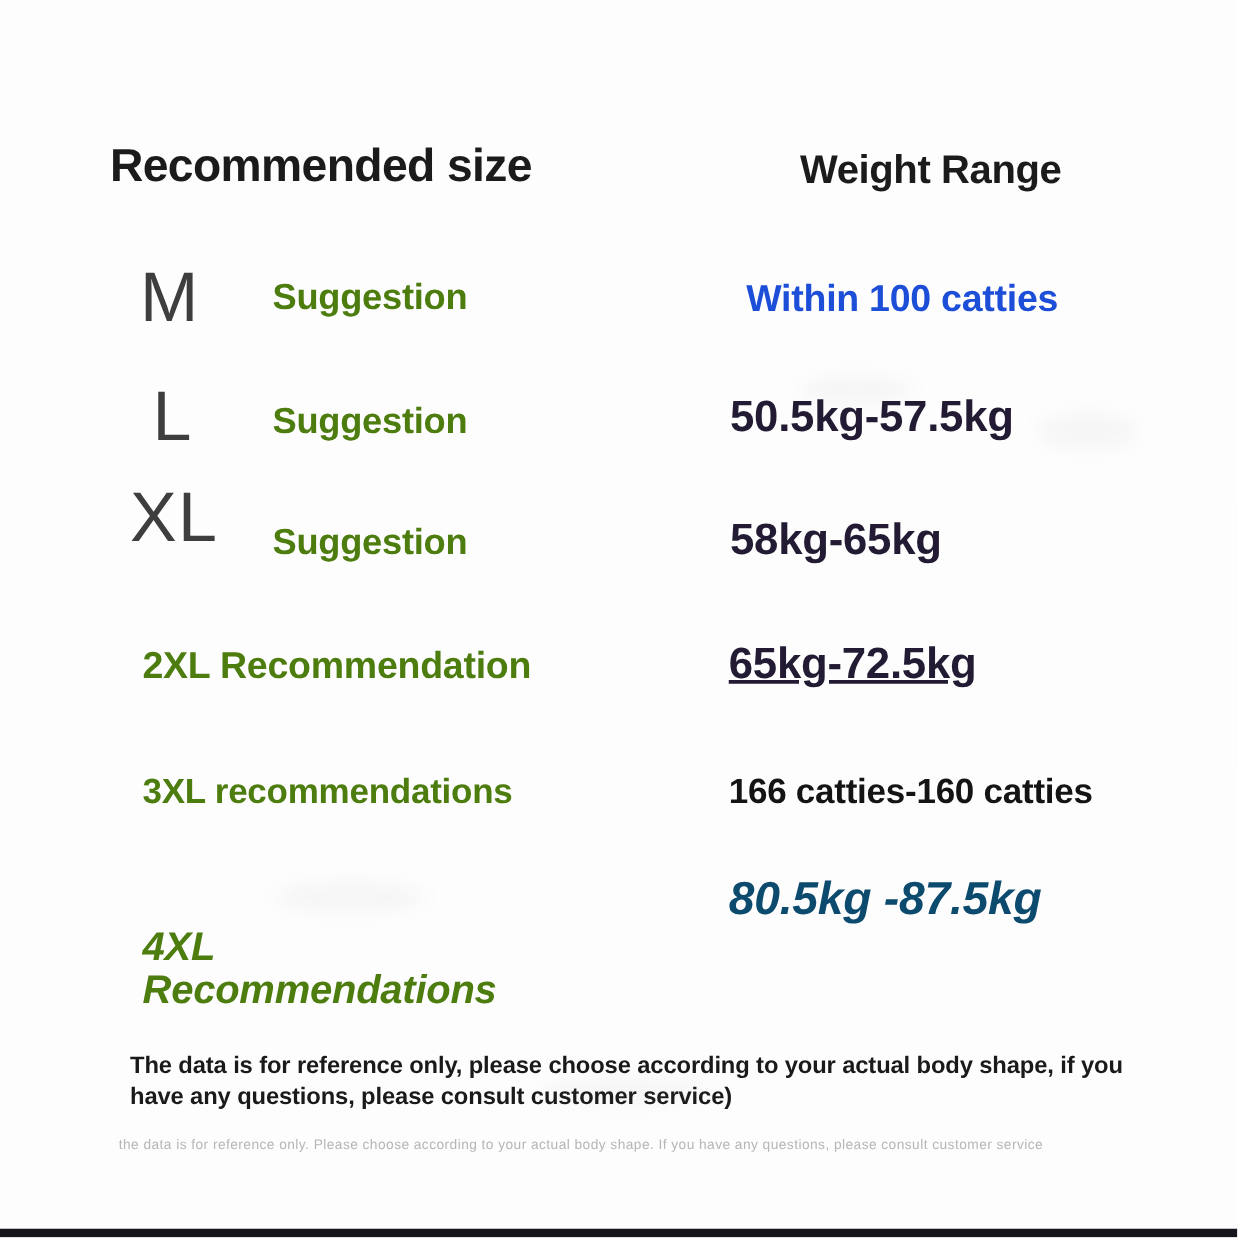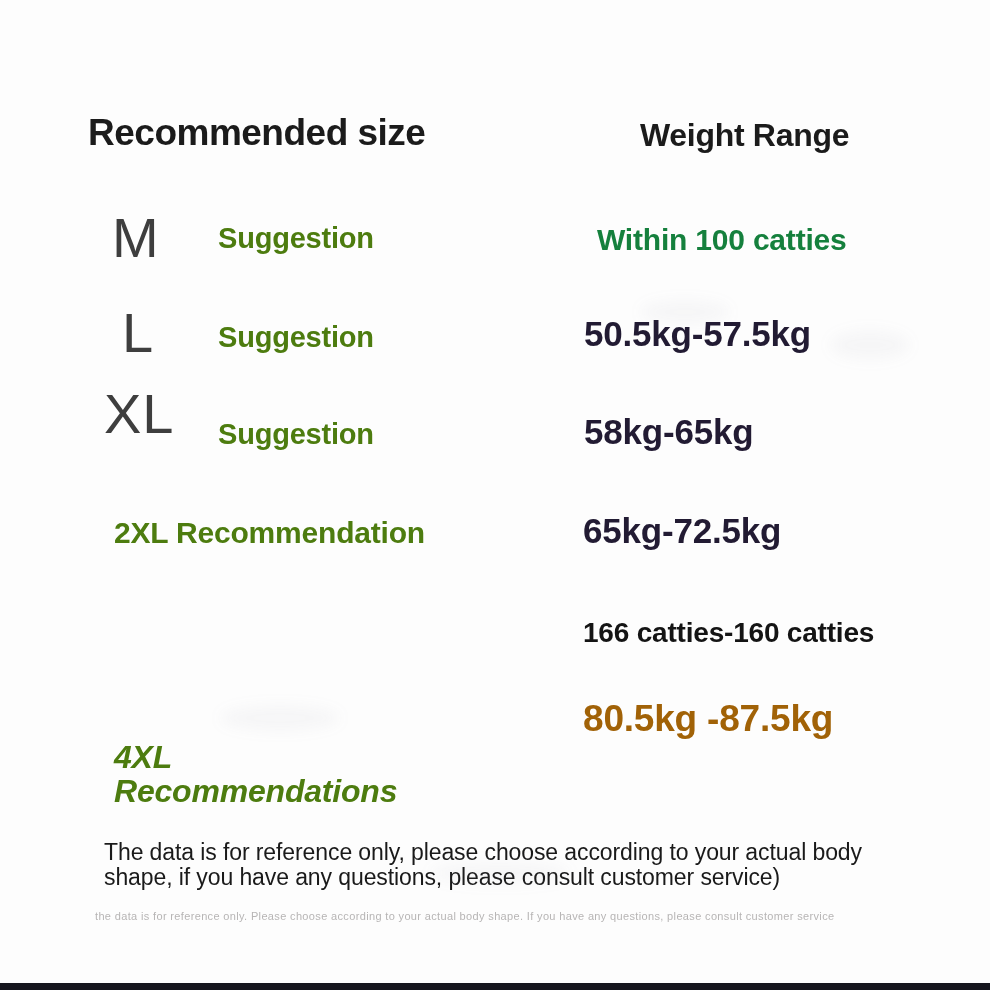--- a/index.html
+++ b/index.html
@@ -46,21 +46,21 @@
   .val-1 { left: 597px; top: 223px; font-size: 30px; }
   .val-2 { left: 584px; top: 314px; font-size: 35px; }
   .val-3 { left: 584px; top: 412px; font-size: 35px; }
   .val-4 { left: 583px; top: 511px; font-size: 35px; }
   .val-5 { left: 583px; top: 617px; font-size: 28px; }
   .val-6 { left: 583px; top: 698px; font-size: 37px; }
 
   
   .footer-note {
     left: 104px; top: 840px; width: 800px;
-    font-size: 23px; font-weight: 400; line-height: 25px;
+    font-size: 19px; font-weight: 700; line-height: 25px;
     color: #1a1a1a; letter-spacing: -0.1px;
   }
   .footer-fine {
     left: 95px; top: 885px; width: 815px;
     font-size: 11px; font-weight: 400;
     color: #b7b5b5; letter-spacing: 0.35px; white-space: nowrap;
     filter: blur(0.4px);
     margin-top: 25px;
   }
 
@@ -81,38 +81,39 @@
 </head>
 <body>
 
 <div class="sheet" style="background-color: rgb(253, 253, 253);">
 
   <div class="abs hdr-right">Weight Range</div>
   <div class="abs hdr-left">Recommended size</div>
 
   <div class="abs size-letter sl-m">M</div>
   <div class="abs row-label lb-1">Suggestion</div>
-  <div class="abs row-value val-1" style="color: #15803d;">Within 100 catties</div>
+  <div class="abs row-value val-1" style="color: #1d4ed8;">Within 100 catties</div>
 
   <div class="abs size-letter sl-l">L</div>
   <div class="abs row-label lb-2">Suggestion</div>
   <div class="abs row-value val-2" style="color: rgb(34, 27, 51); text-align: center;">50.5kg-57.5kg</div>
 
   <div class="abs size-letter sl-xl">XL</div>
   <div class="abs row-label lb-3">Suggestion</div>
   <div class="abs row-value val-3" style="color: rgb(34, 27, 51);">58kg-65kg</div>
 
   <div class="abs row-label lb-4">2XL Recommendation</div>
-  <div class="abs row-value val-4" style="color: rgb(34, 27, 51);">65kg-72.5kg</div>
+  <div class="abs row-value val-4" style="color: rgb(34, 27, 51); text-decoration: underline;">65kg-72.5kg</div>
 
+  <div class="abs row-label lb-5">3XL recommendations</div>
   <div class="abs row-value val-5" style="color: rgb(20, 20, 20);">166 catties-160 catties</div>
 
   <div class="abs row-label lb-6">4XL
 Recommendations</div>
-  <div class="abs row-value val-6" style="color: #a16207;">80.5kg -87.5kg</div>
+  <div class="abs row-value val-6" style="color: #0c4a6e; font-style: italic;">80.5kg -87.5kg</div>
 
   <div class="abs footer-note">The data is for reference only, please choose according to your actual body shape, if you have any questions, please consult customer service)</div>
   <div class="abs footer-fine">the data is for reference only. Please choose according to your actual body shape. If you have any questions, please consult customer service</div>
 
   <div class="abs smudge sm-1"></div>
   <div class="abs smudge sm-2"></div>
   <div class="abs smudge sm-3"></div>
   <div class="abs smudge sm-4"></div>
 
   <div class="abs bottom-bar" style="background-color: rgb(21, 21, 29);"></div>

